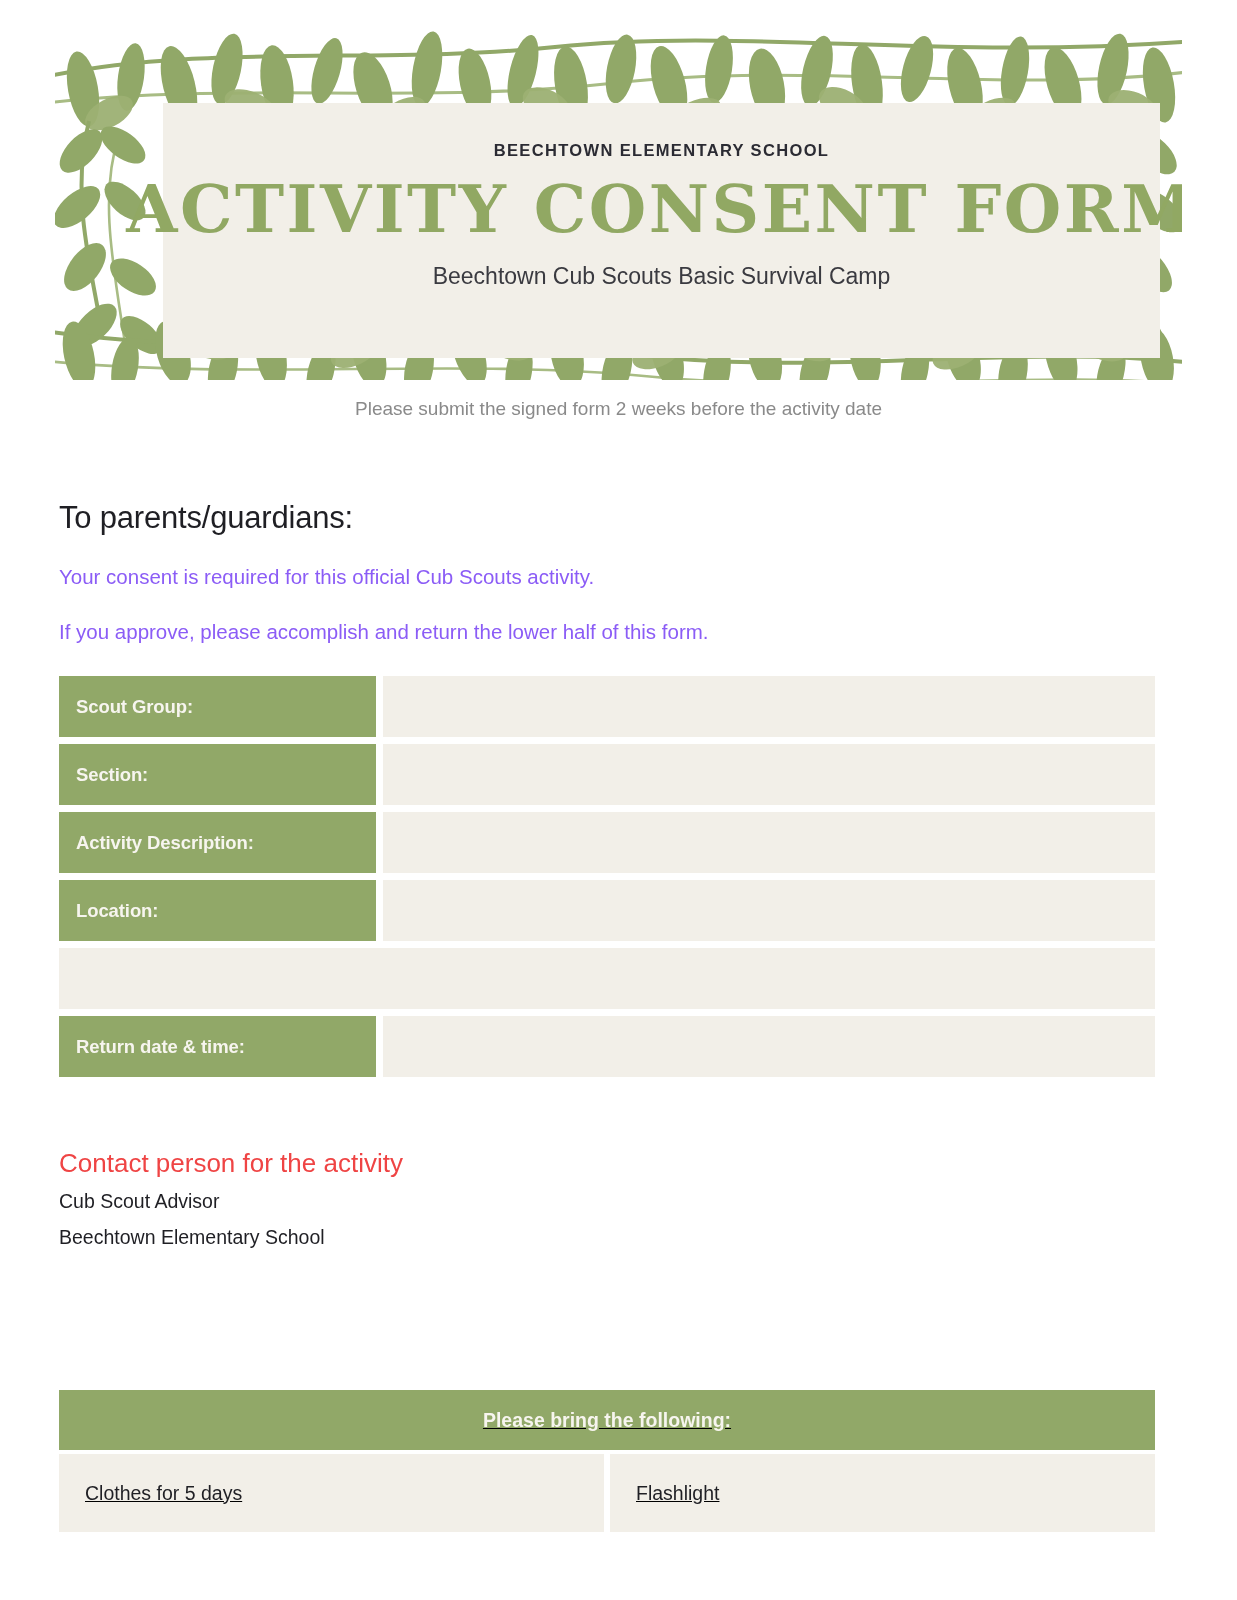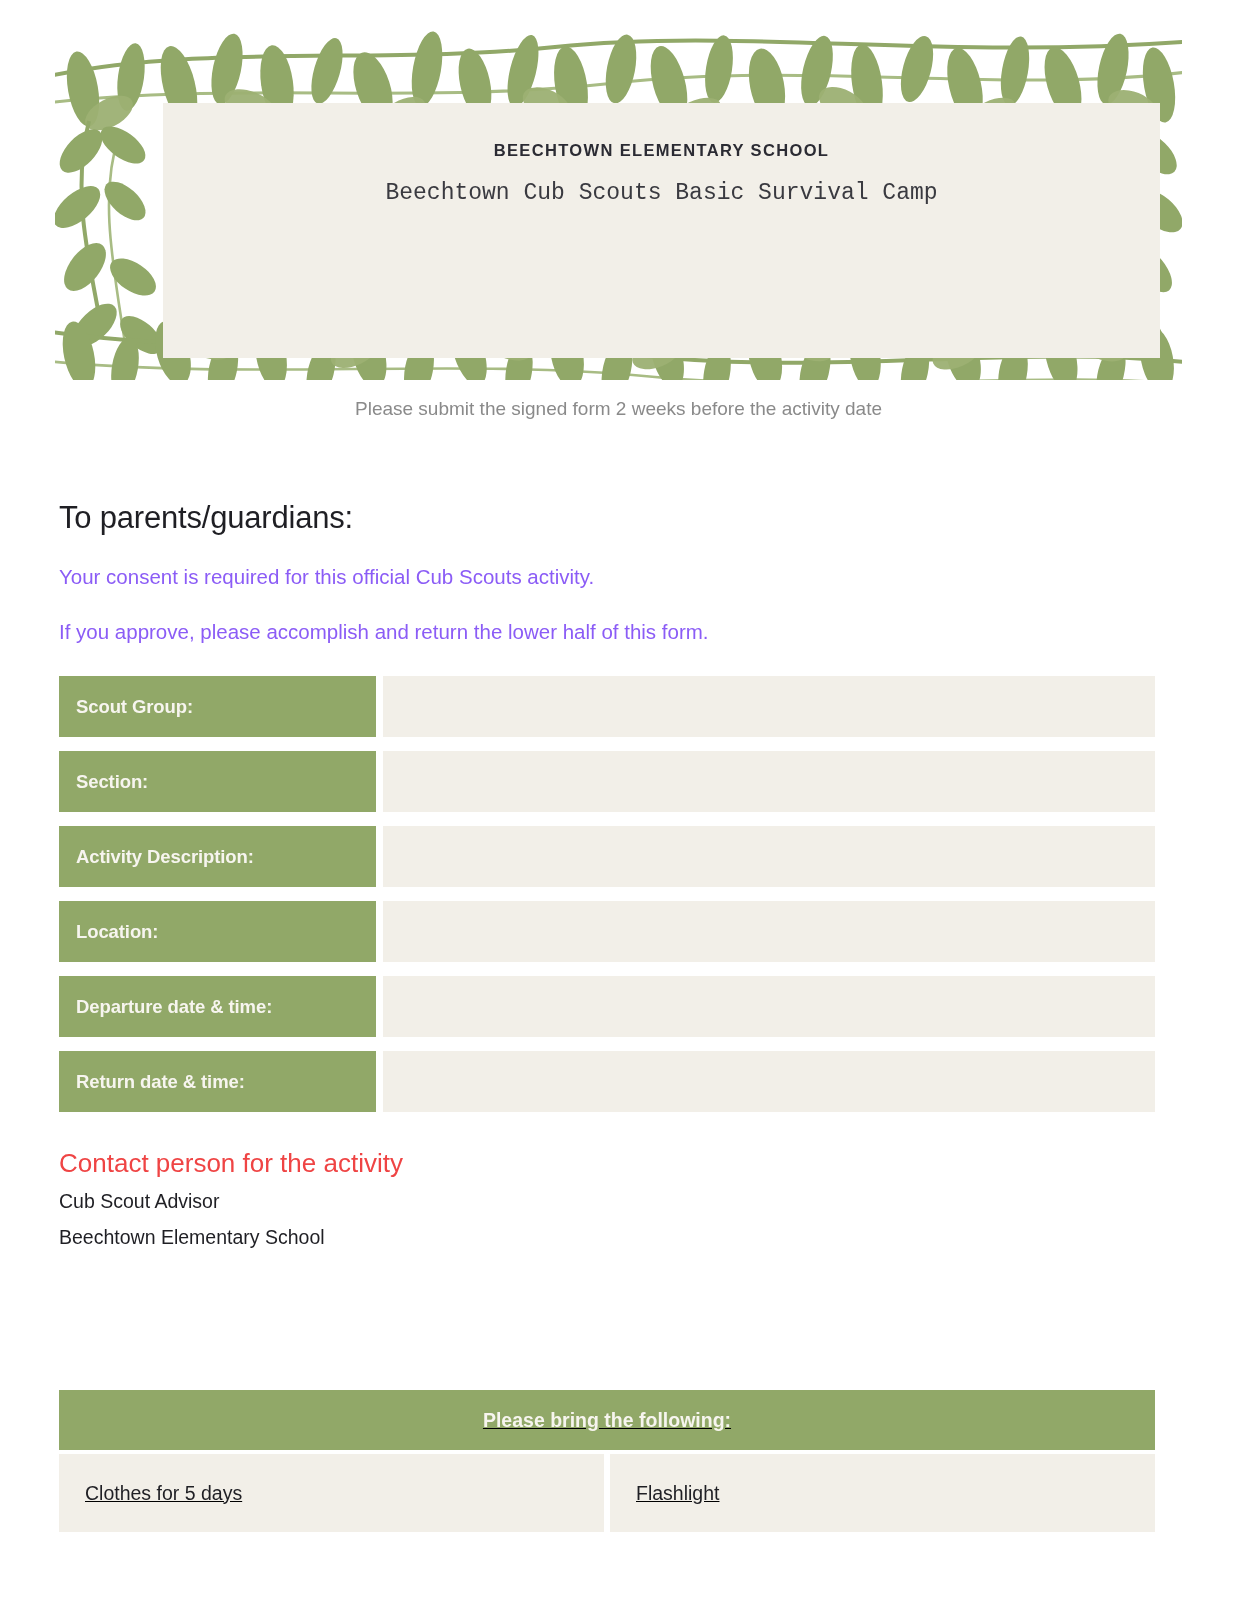--- a/index.html
+++ b/index.html
@@ -68,21 +68,20 @@
     line-height: 1.02;
     margin-top: 16px;
     white-space: nowrap;
   }
 
   .subtitle {
     font-size: 23px;
     color: #3a3a40;
     margin-top: 20px;
     font-weight: 400;
-    font-family: Liberation Mono, monospace;
   }
 
   
   .submit-note {
     position: absolute;
     top: 398px;
     left: 0;
     width: 1237px;
     text-align: center;
     font-size: 19px;
@@ -110,21 +109,21 @@
   .form-table {
     position: absolute;
     left: 59px;
     top: 676px;
     width: 1096px;
   }
 
   .form-row {
     display: flex;
     gap: 7px;
-    margin-bottom: 14px;
+    margin-bottom: 7px;
   }
 
   .form-label {
     width: 317px;
     min-height: 61px;
     background: #91A868;
     color: #F7F5EF;
     font-size: 18.5px;
     font-weight: bold;
     display: flex;
@@ -326,20 +325,21 @@
           <ellipse cx="602" cy="328" rx="26" ry="14" transform="rotate(-22 602 328)"></ellipse>
           <ellipse cx="752" cy="318" rx="28" ry="15" transform="rotate(26 752 318)"></ellipse>
           <ellipse cx="902" cy="328" rx="26" ry="14" transform="rotate(-24 902 328)"></ellipse>
           <ellipse cx="1046" cy="320" rx="27" ry="14" transform="rotate(22 1046 320)"></ellipse>
         </g>
       </g>
     </svg>
 
     <div class="header-card">
       <div class="school-name">BEECHTOWN ELEMENTARY SCHOOL</div>
+      <div class="main-title">ACTIVITY CONSENT FORM</div>
       <div class="subtitle">Beechtown Cub Scouts Basic Survival Camp</div>
     </div>
   </div>
 
   <div class="submit-note">Please submit the signed form 2 weeks before the activity date</div>
 
   <div class="body-block">
     <div class="to-parents">To parents/guardians:</div>
     <div class="para">Your consent is required for this official Cub Scouts activity.</div>
     <div class="para">If you approve, please accomplish and return the lower half of this form.</div>
@@ -356,21 +356,20 @@
     </div>
     <div class="form-row">
       <div class="form-label">Activity Description:</div>
       <div class="form-value"></div>
     </div>
     <div class="form-row">
       <div class="form-label">Location:</div>
       <div class="form-value"></div>
     </div>
     <div class="form-row">
-      <div class="form-label">Departure date &amp; time:</div>
       <div class="form-value"></div>
     </div>
     <div class="form-row">
       <div class="form-label">Return date &amp; time:</div>
       <div class="form-value"></div>
     </div>
   </div>
 
   <div class="contact-block">
     <div class="contact-heading">Contact person for the activity</div>

